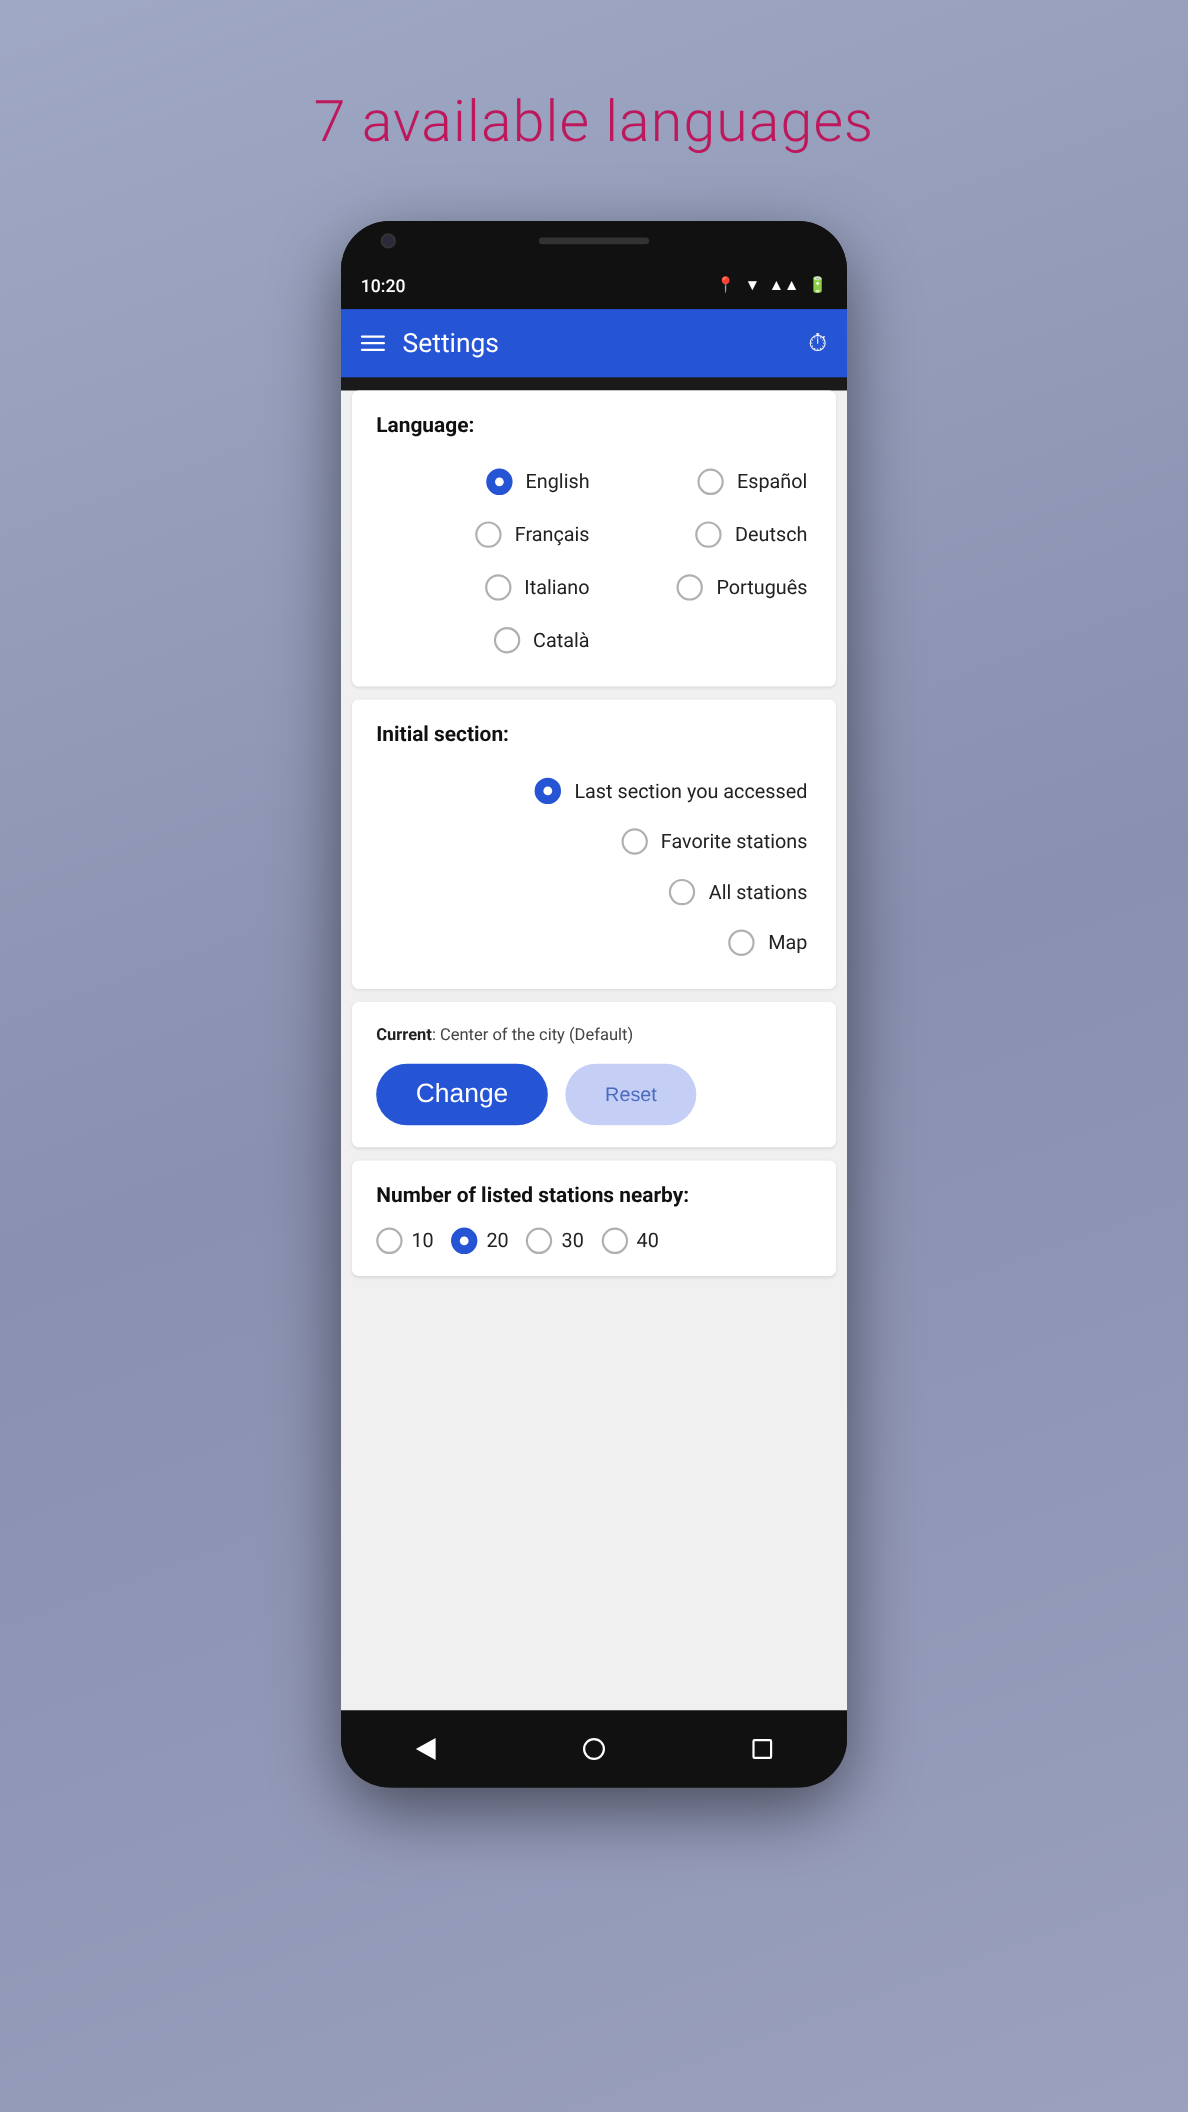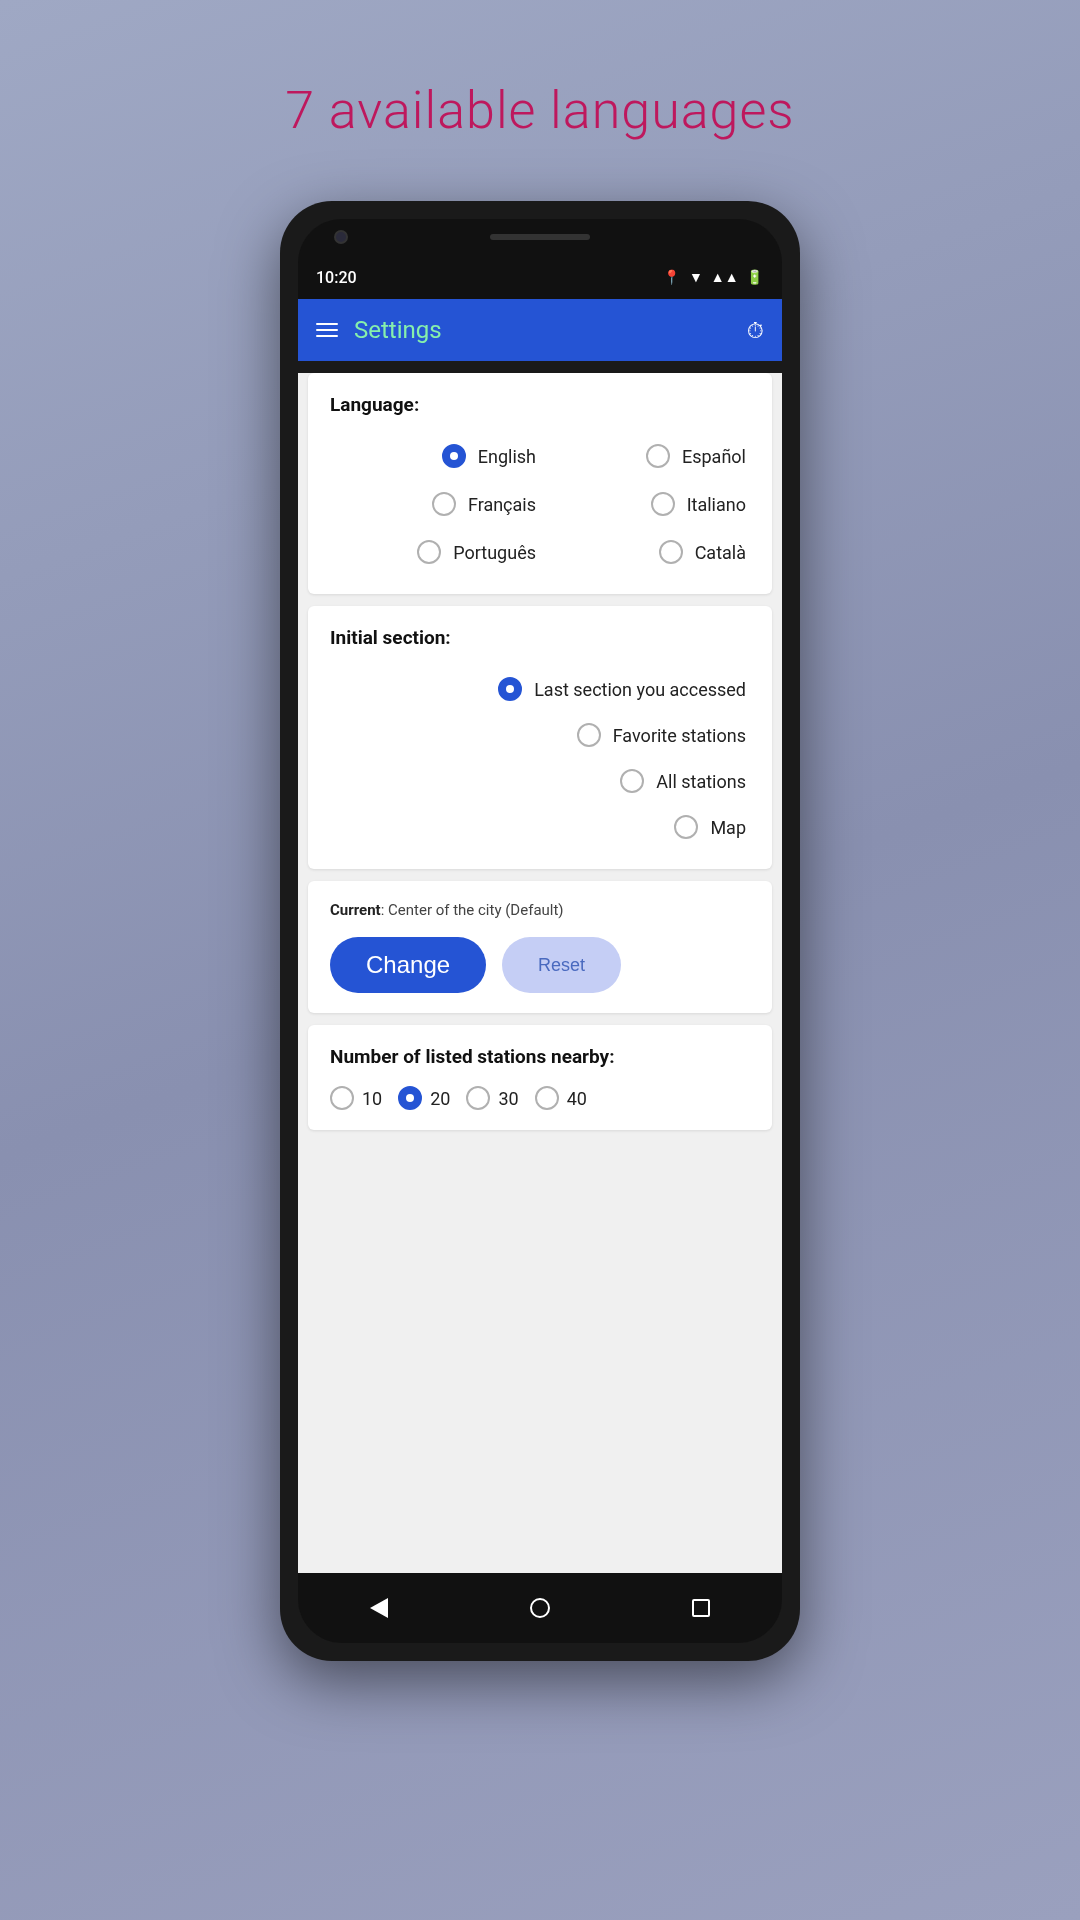--- a/index.html
+++ b/index.html
@@ -21,24 +21,23 @@
       font-size: 52px;
       font-weight: 300;
       margin-top: 80px;
       margin-bottom: 60px;
       text-align: center;
       letter-spacing: 1px;
     }
 
     
     .phone-shell {
-      width: 520px;
+      width: 460px;
       background: #1a1a1a;
       border-radius: 52px;
-      padding: 18px;
       box-shadow: 0 20px 60px rgba(0,0,0,0.5);
       position: relative;
     }
 
     .phone-inner {
       background: #1a1a1a;
       border-radius: 44px;
       overflow: hidden;
     }
 
@@ -114,21 +113,21 @@
     }
 
     .hamburger-line {
       width: 22px;
       height: 2px;
       background: white;
       border-radius: 1px;
     }
 
     .app-bar-title {
-      color: #86efac;
+      color: #ffffff;
       font-size: 24px;
       font-weight: 400;
       flex: 1;
     }
 
     .timer-icon {
       color: white;
       font-size: 22px;
     }
 
@@ -375,20 +374,24 @@
             <span class="radio-label">English</span>
           </div>
           <div class="radio-option">
             <div class="radio-circle"></div>
             <span class="radio-label">Español</span>
           </div>
 
           <div class="radio-option">
             <div class="radio-circle"></div>
             <span class="radio-label">Français</span>
+          </div>
+          <div class="radio-option">
+            <div class="radio-circle"></div>
+            <span class="radio-label">Deutsch</span>
           </div>
 
           <div class="radio-option">
             <div class="radio-circle"></div>
             <span class="radio-label">Italiano</span>
           </div>
           <div class="radio-option">
             <div class="radio-circle"></div>
             <span class="radio-label">Português</span>
           </div>

